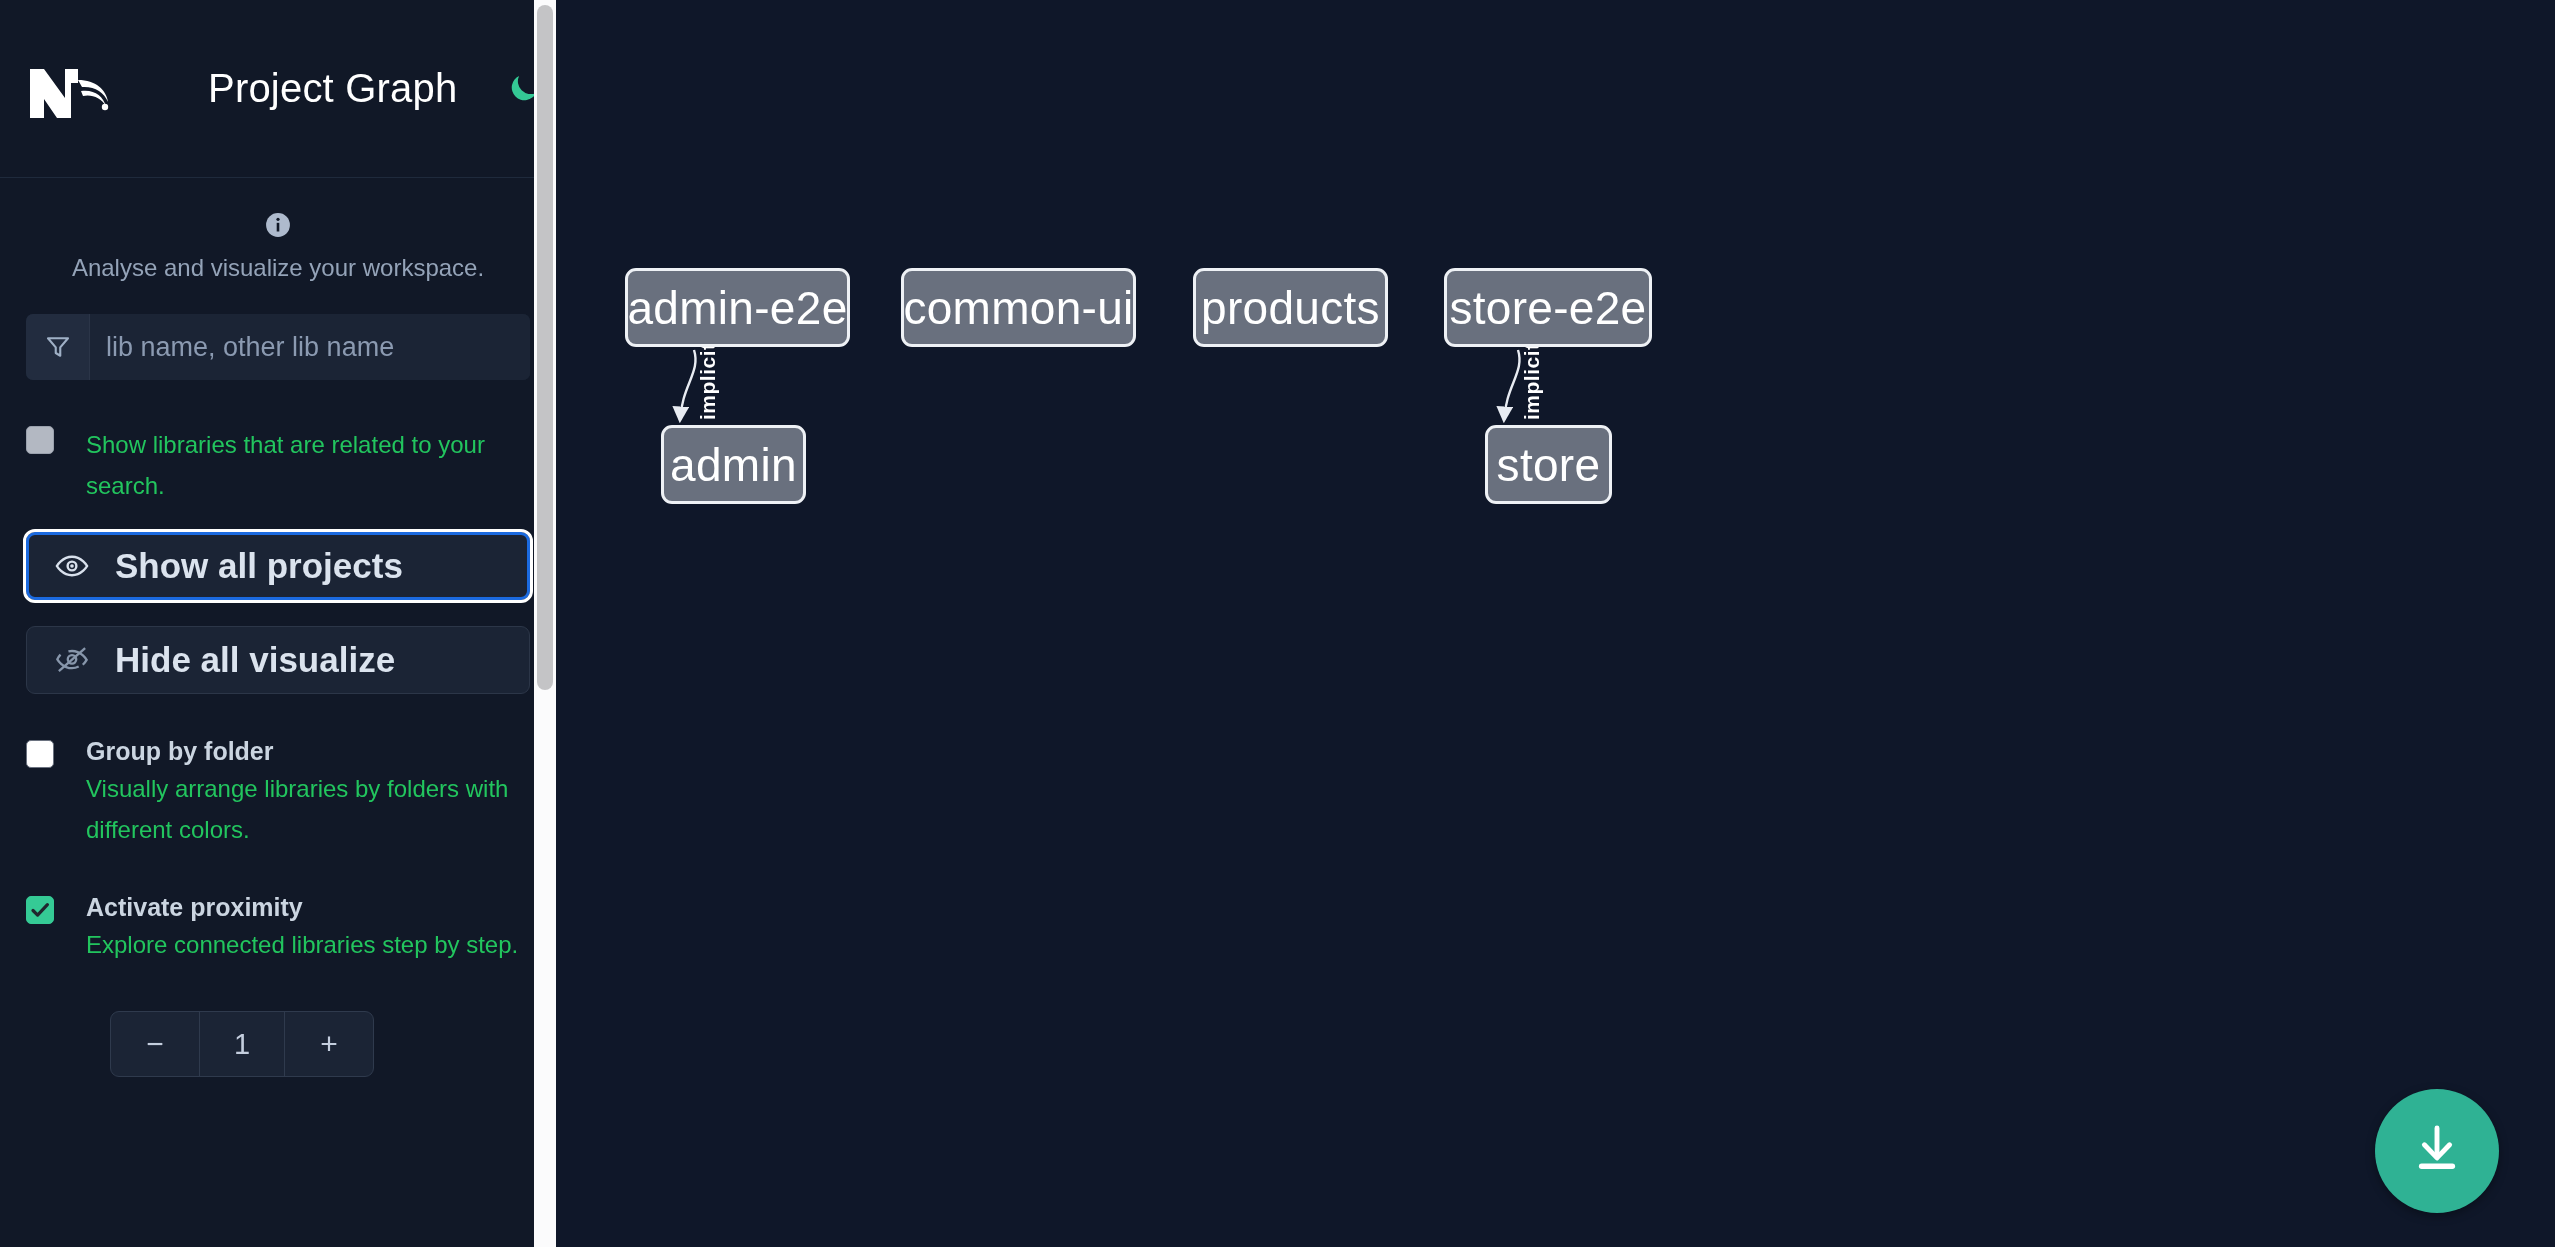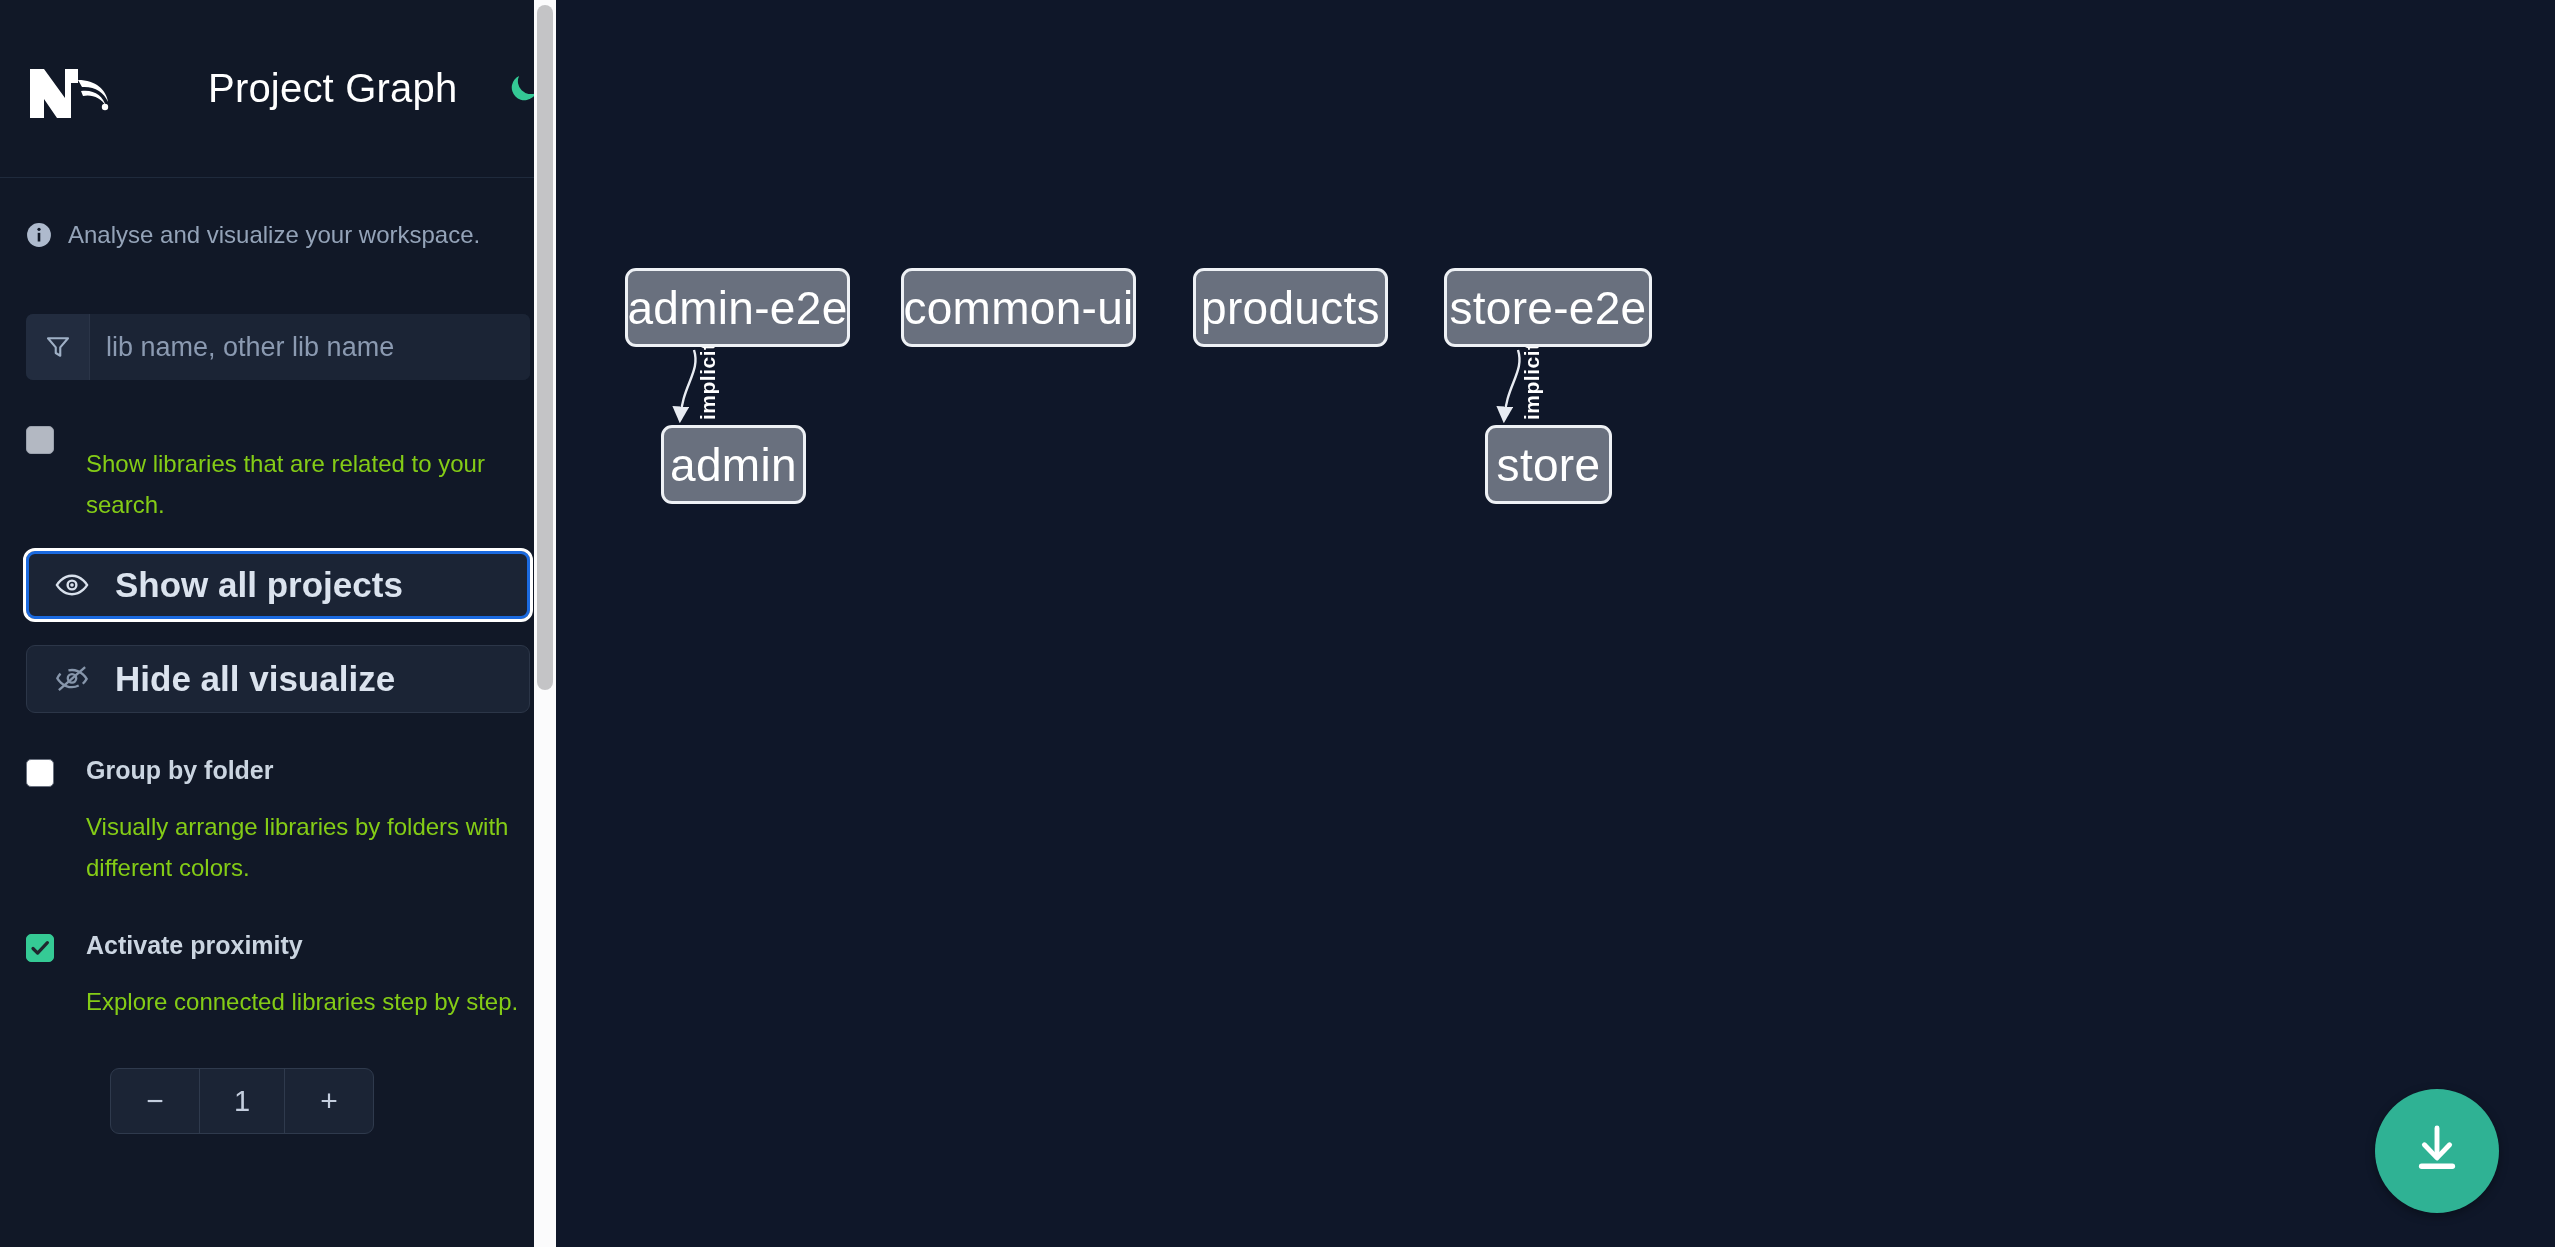--- a/index.html
+++ b/index.html
@@ -41,20 +41,21 @@
     width: 44px; height: 44px;
     display: flex; align-items: center; justify-content: center;
     cursor: pointer;
   }
 
   .info-row {
     display: flex; align-items: center;
     gap: 16px;
     padding: 34px 26px 0 26px;
     height: 80px;
+    flex-direction: column;
   }
   .info-icon { flex: 0 0 26px; width: 26px; height: 26px; }
   .info-text { color: #94a3b8; font-size: 24px; }
 
   .section { padding: 0 26px; }
 
   .filter-box {
     margin-top: 56px;
     display: flex;
     align-items: stretch;
@@ -82,21 +83,21 @@
   .filter-input::placeholder { color: #8b9ab1; }
 
   .check-block { display: flex; margin-top: 42px; }
   .check-block .cb-col { flex: 0 0 50px; padding-top: 4px; }
   .check-block .cb-body { flex: 1; padding-left: 10px; }
   .cb-title {
     color: #cbd5e1; font-size: 25px; font-weight: bold;
     line-height: 30px;
   }
   .cb-desc {
-    color: #84cc16; font-size: 24px; line-height: 41px; margin-top: 21px;
+    color: #22c55e; font-size: 24px; line-height: 41px; margin-top: 2px;
   }
 
   .cbox { width: 28px; height: 28px; border-radius: 5px; cursor: pointer; display:block; }
   .cbox.grey  { background: #b3b8c2; border: 1px solid #9aa1ad; }
   .cbox.white { background: #ffffff; border: 1px solid #6b7280; }
   .cbox.green { background: #35ca95; border: 1px solid #35ca95; position: relative; }
   .cbox.green svg { position: absolute; left: 2px; top: 2px; }
 
   .big-btn {
     margin-top: 26px;

